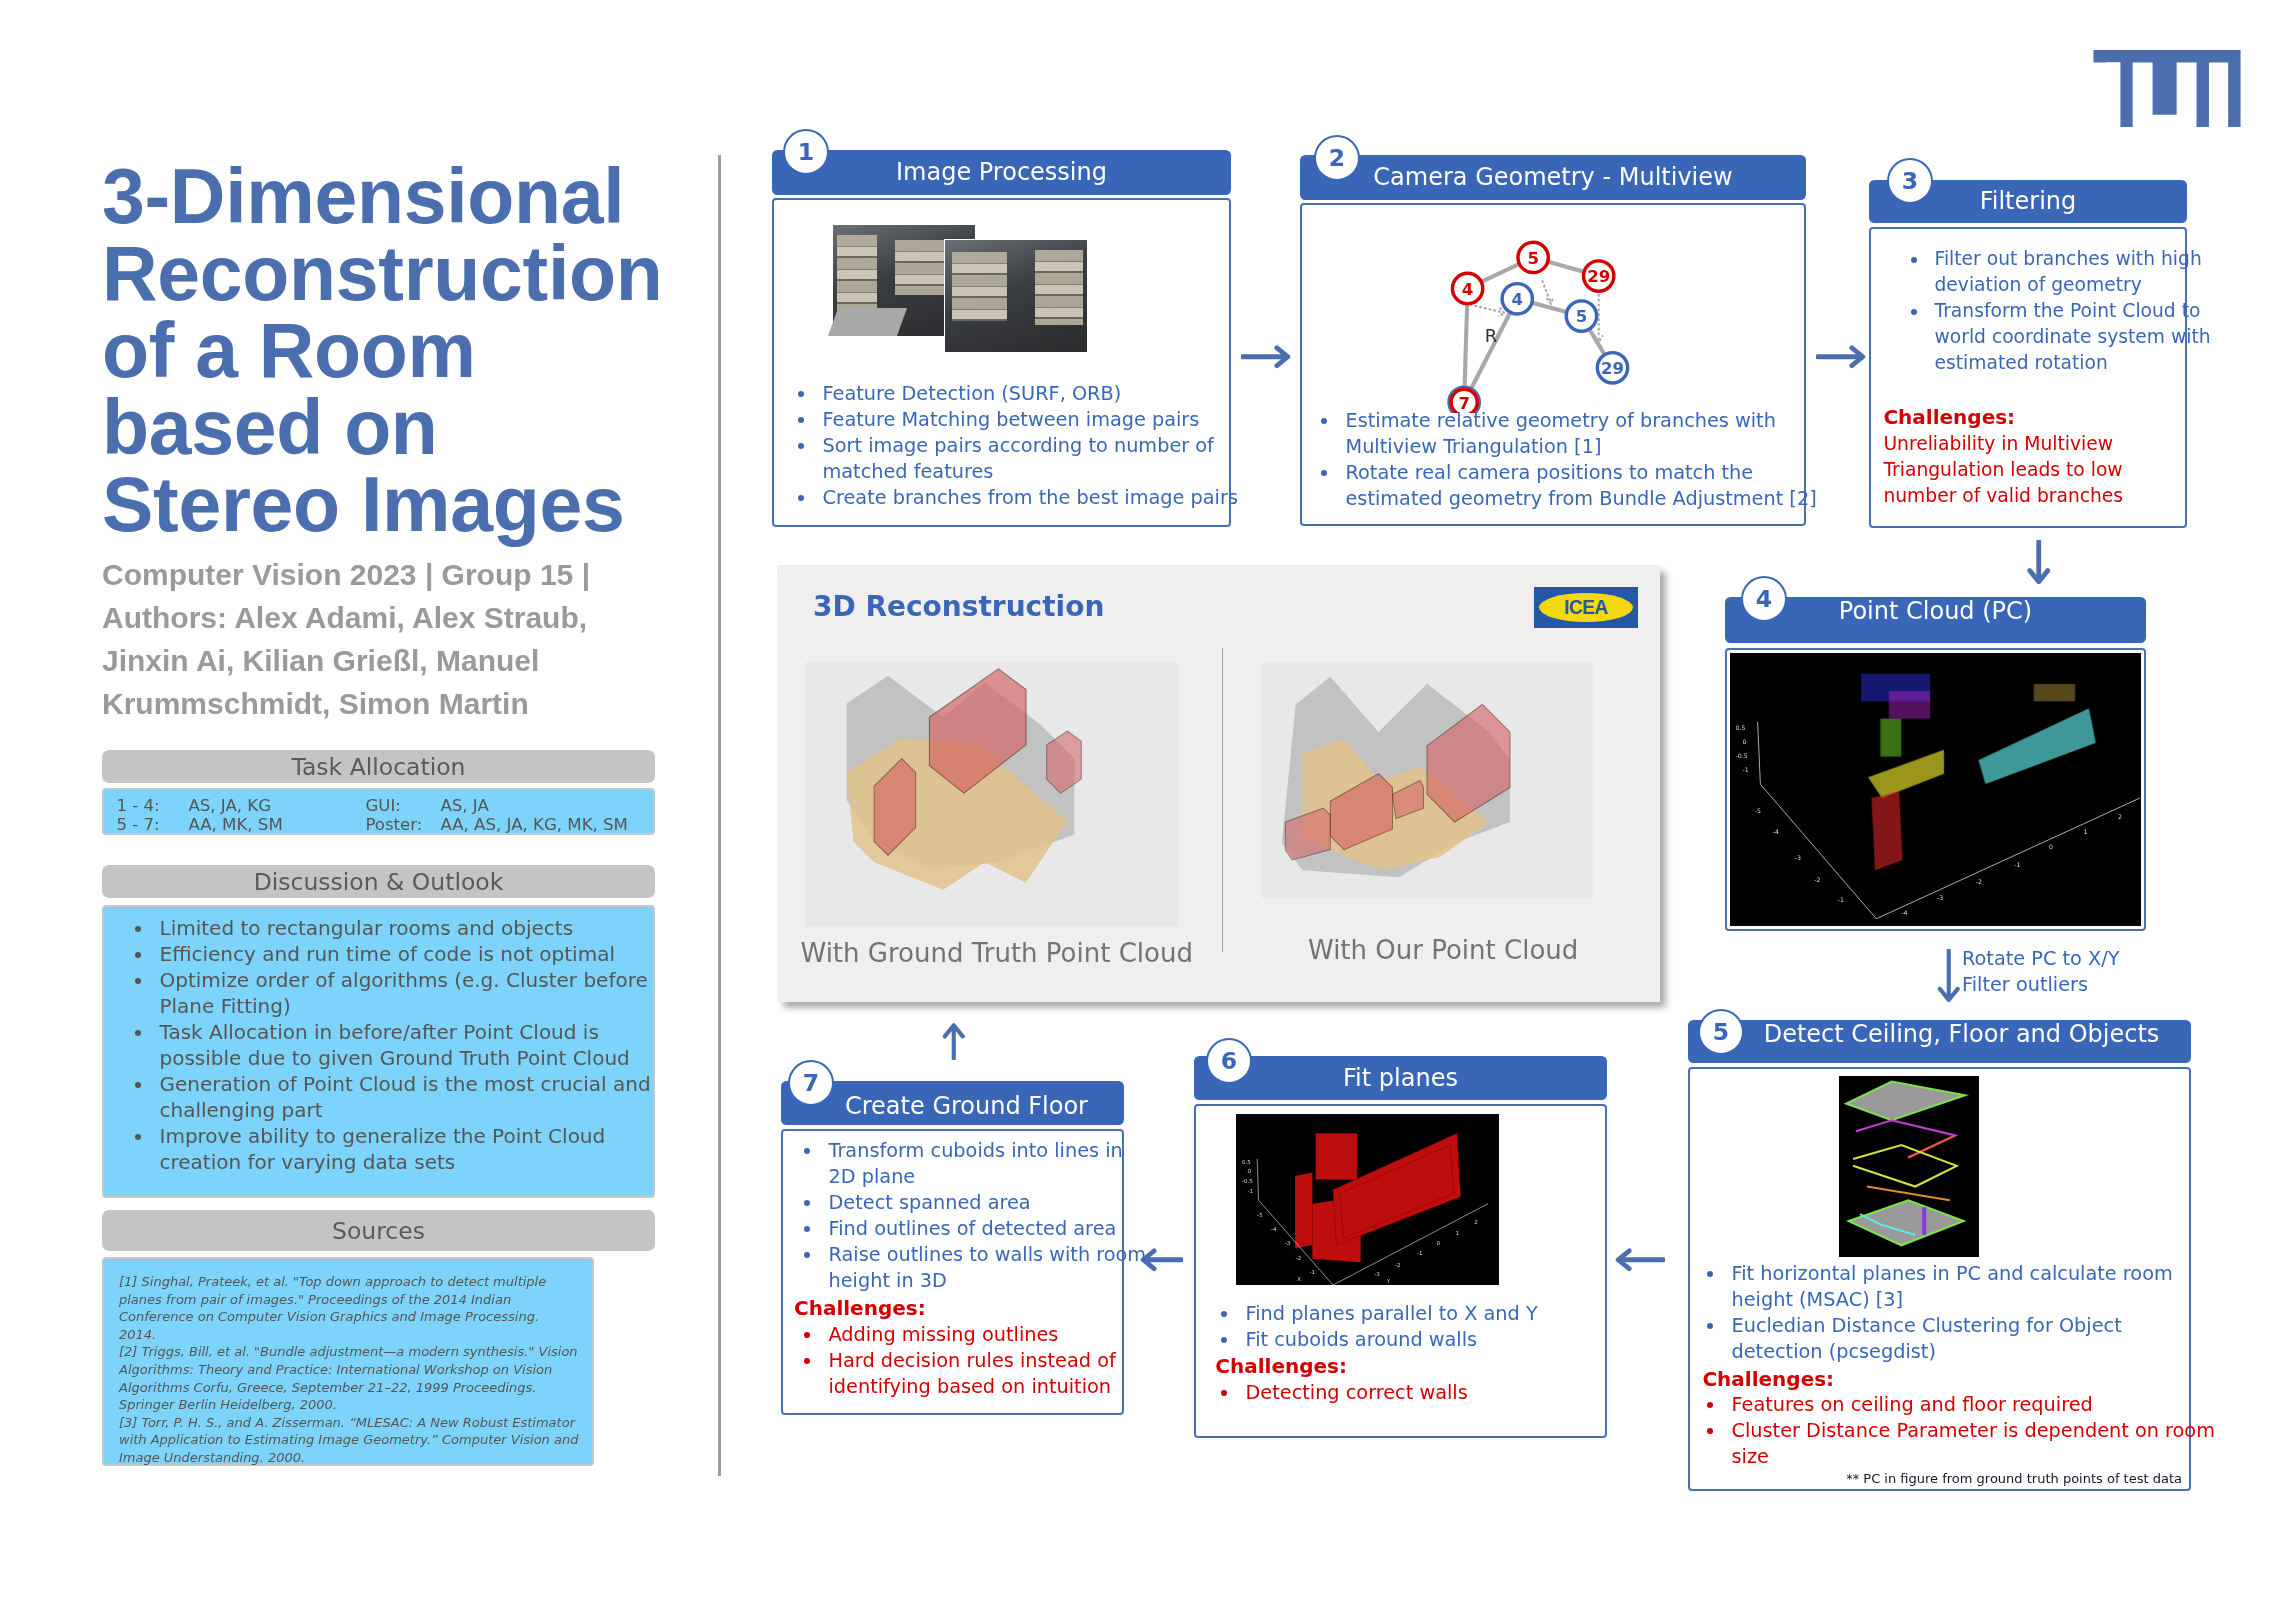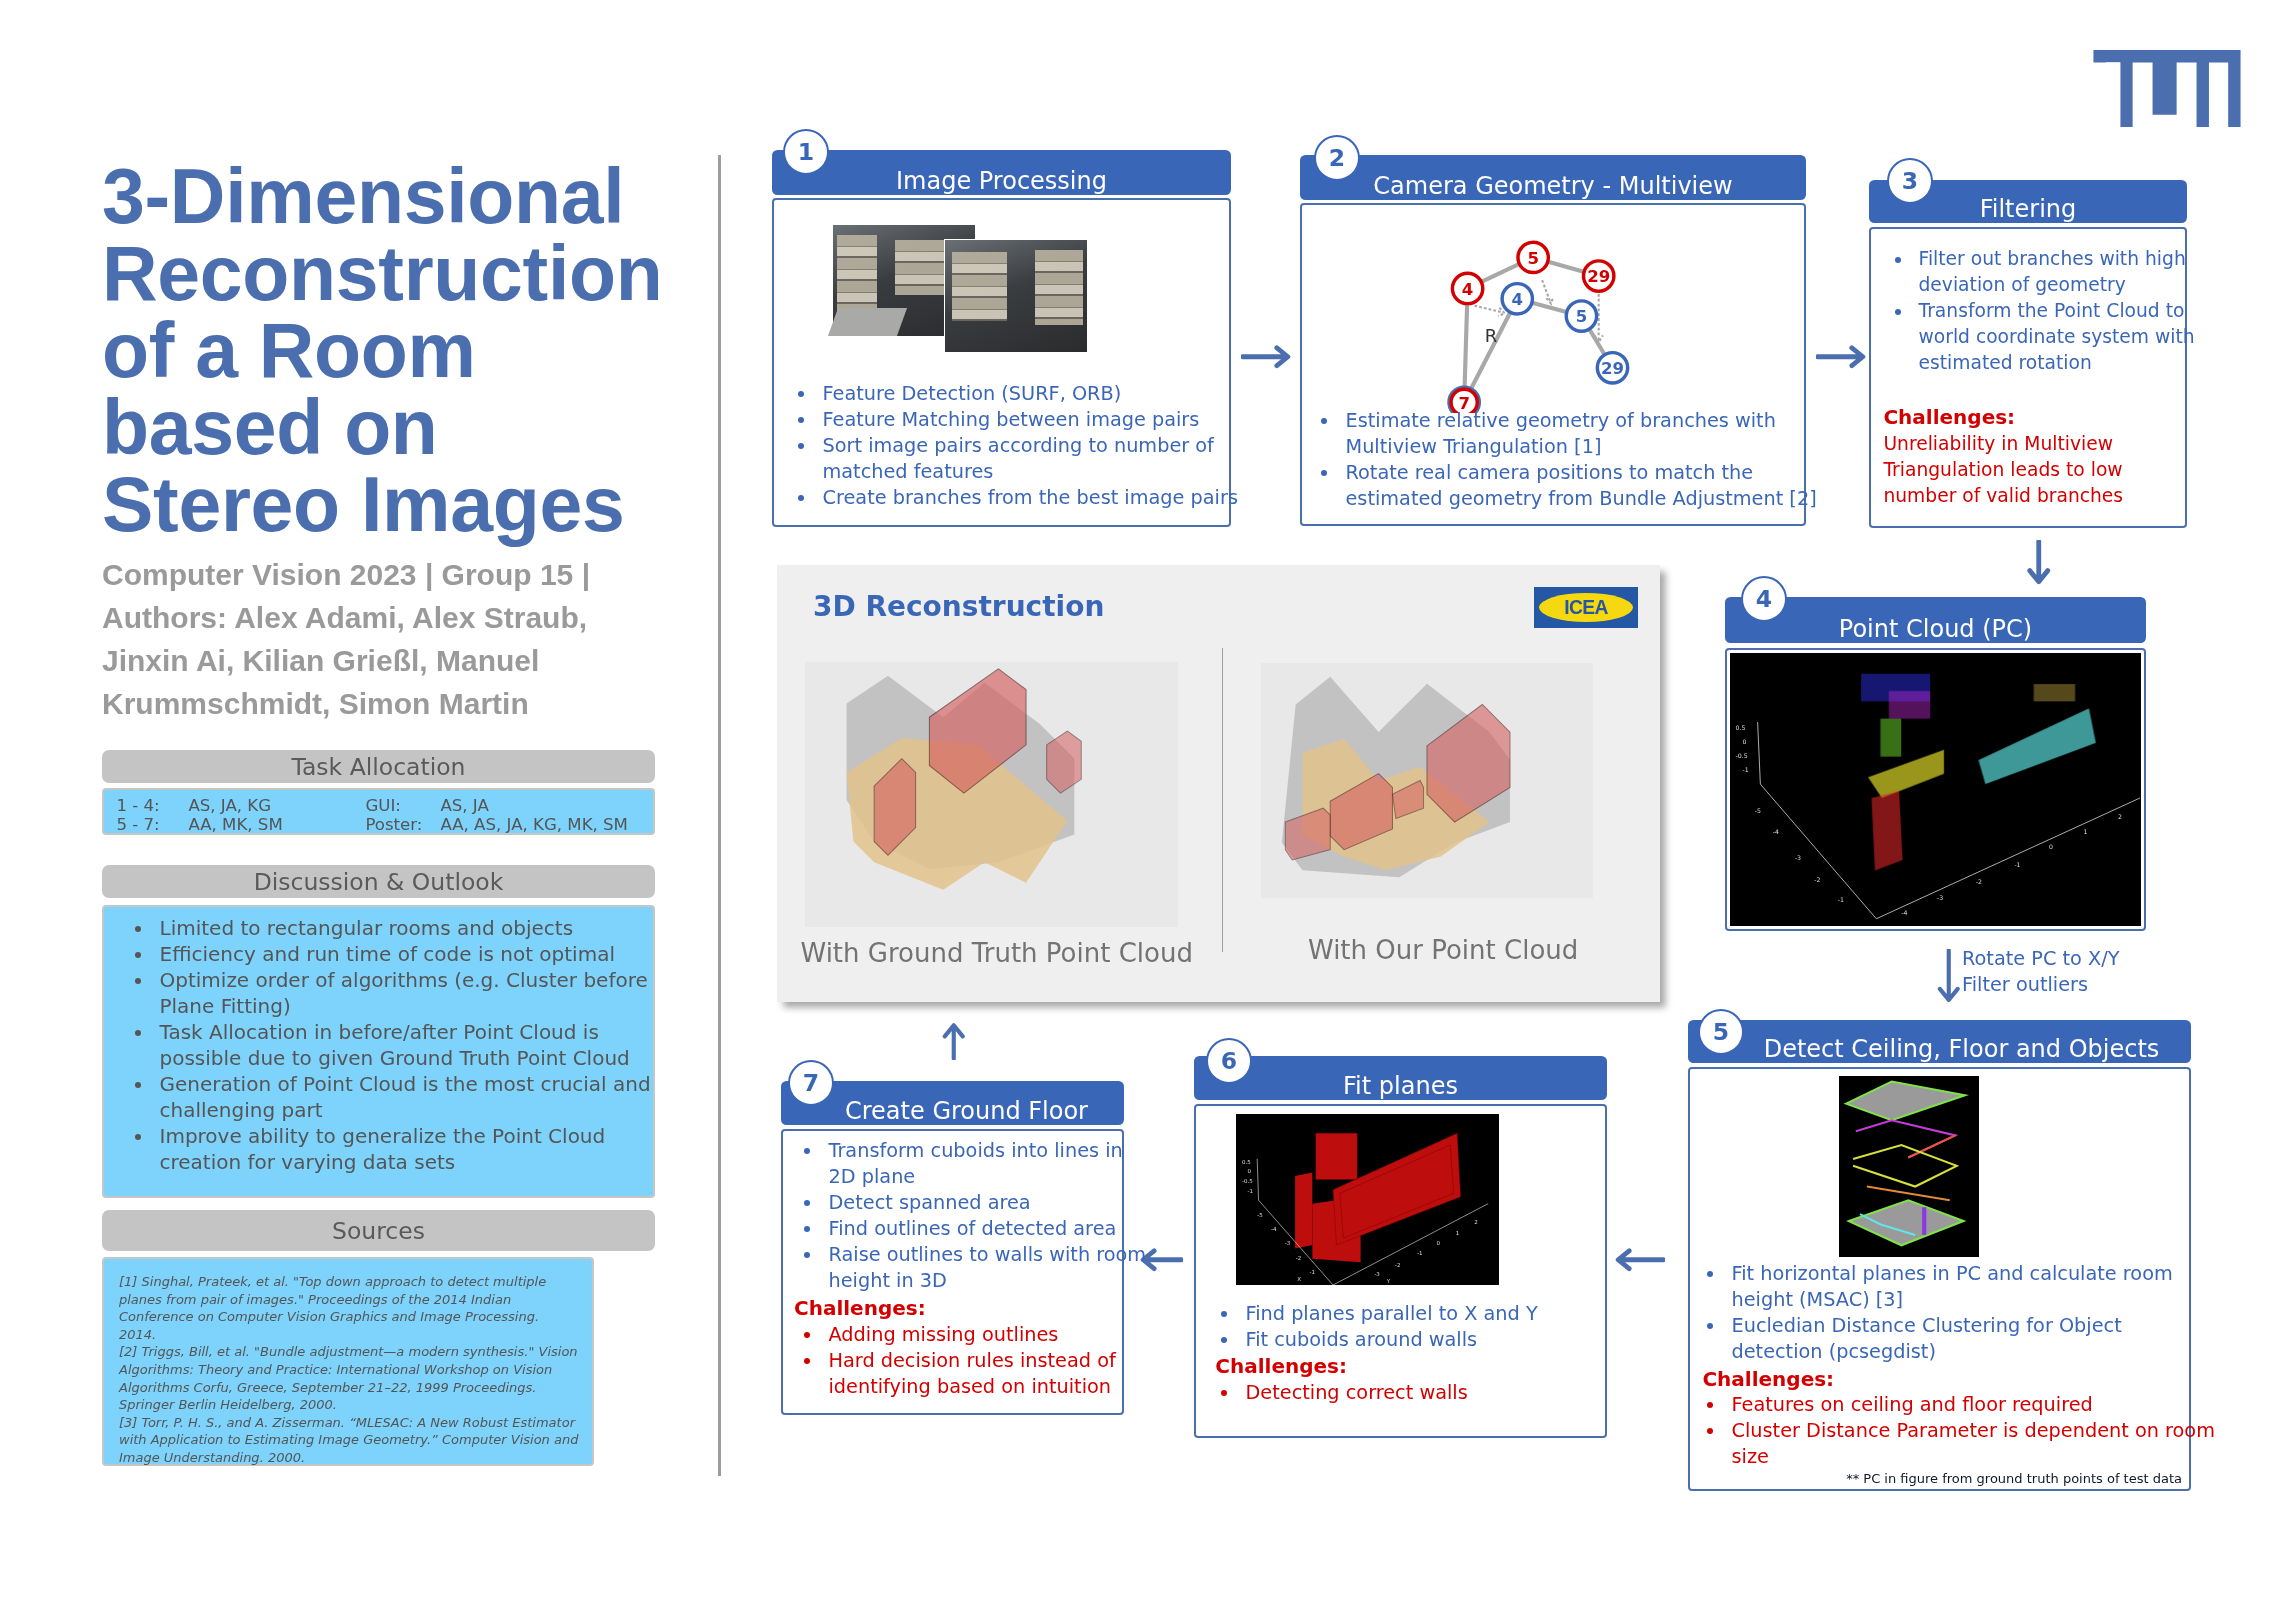--- a/index.html
+++ b/index.html
@@ -14,21 +14,21 @@
 
   
   .gray-head { background:#c4c4c4; border-radius:7px; color:#5a5a5a; text-align:center; font-size:23.5px; display:flex; align-items:center; justify-content:center; }
   .gray-box { border:2.8px solid #c6c6c6; border-radius:4.1px; background:#7dd3fc; box-sizing:border-box; color:#555; }
   .task-grid { display:grid; grid-template-columns: 72px 177px 75px 1fr; row-gap:1.4px; padding:8.3px 0 0 12.4px; font-size:17.3px; line-height:21px; }
   .disc-list { margin:0; padding:8.3px 0 0 50px; font-size:20px; line-height:26px; }
   .disc-list li { padding-left:5.5px; }
   .sources { padding:14px 12.4px 0 15px; font-size:13px; line-height:17.6px; }
 
   
-  .bar { background:#3a66b8; border-radius:5.5px; color:#fff; font-size:24px; display:flex; align-items:flex-end; justify-content:center; box-sizing:border-box; }
+  .bar { background:#3a66b8; border-radius:5.5px; color:#fff; font-size:24px; display:flex; align-items:flex-start; justify-content:center; box-sizing:border-box; }
   .circle { width:46px; height:46px; border-radius:50%; background:#fff; border:2.8px solid #3a66b8; box-sizing:border-box; color:#3a66b8; font-weight:700; font-size:23.5px; display:flex; align-items:center; justify-content:center; }
   .box { border:2.8px solid #4a6eae; border-radius:4.1px; background:#fff; box-sizing:border-box; }
   ul.blue { margin:0; color:#3a66b8; font-size:19.3px; line-height:26px; padding-left:43px; }
   ul.blue li { padding-left:5.5px; }
   ul.red { margin:0; color:#d40000; font-size:19.3px; line-height:26px; padding-left:43px; }
   ul.red li { padding-left:5.5px; }
   .chal { color:#d40000; font-weight:700; font-size:20px; line-height:26px; }
   .redtext { color:#d40000; font-size:19.3px; line-height:26px; }
 
   
@@ -199,21 +199,21 @@
     </svg>
 </div>
 
 <div class="abs bar" style="left:1869px;top:180px;width:318px;height:43px;padding-top:7px;">
   <span>Filtering</span>
 </div>
 <div class="abs circle" style="left:1887px;top:158px;">
   <span>3</span>
 </div>
 <div class="abs box" style="left:1869px;top:227px;width:318px;height:301px;">
-  <ul class="blue abs" style="left:0;top:16.6px;width:311px;padding-left:42px;font-size:18.7px;">
+  <ul class="blue abs" style="left:0;top:16.6px;width:311px;padding-left:58px;font-size:18.7px;">
     <li>Filter out branches with high deviation of geometry</li>
     <li>Transform the Point Cloud to world coordinate system with estimated rotation</li>
   </ul>
   <div class="abs chal" style="left:12.4px;top:175px;">Challenges:</div>
   <div class="abs redtext" style="left:12.4px;top:202px;width:290px;font-size:18.7px;">Unreliability in Multiview Triangulation leads to low number of valid branches</div>
 </div>
 
 <div class="abs arrow" style="left:2027px;top:540px;">
   <svg width="23.5" height="46" viewBox="0 0 34 66">
       <path d="M17 2 V58 M4 44 L17 60 L30 44" stroke="#4a6eae" stroke-width="7" fill="none" stroke-linecap="round" stroke-linejoin="round"></path>

